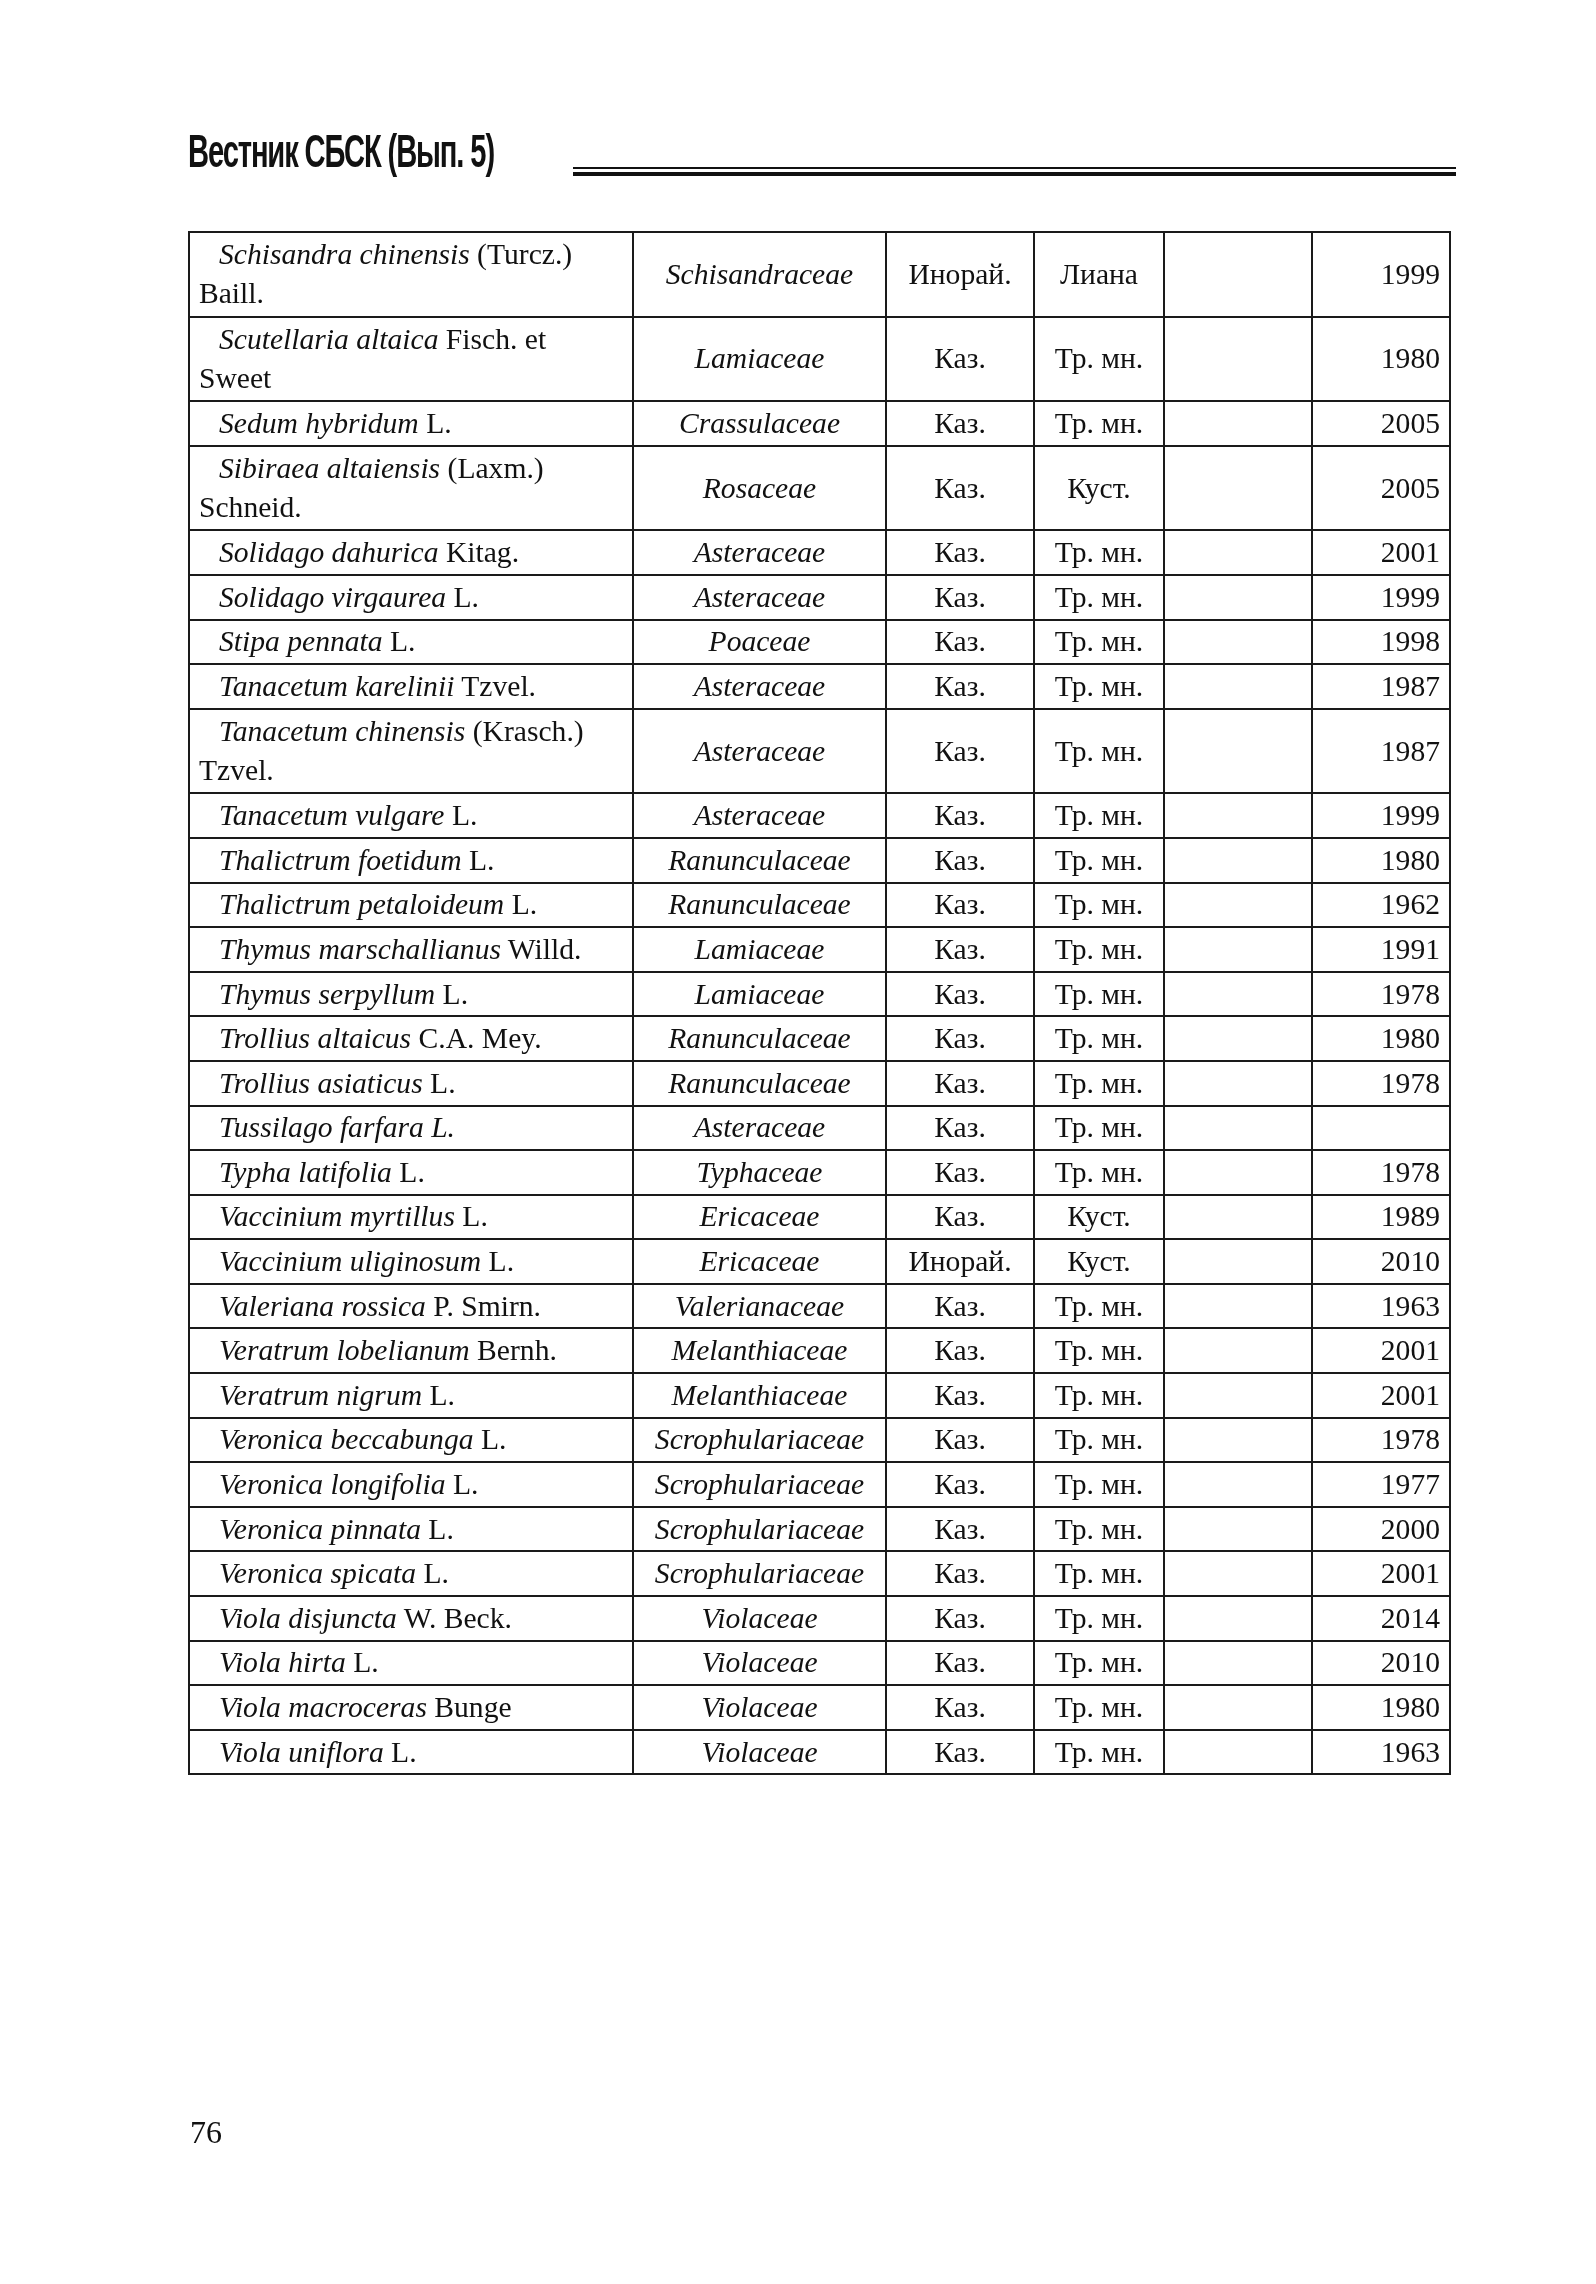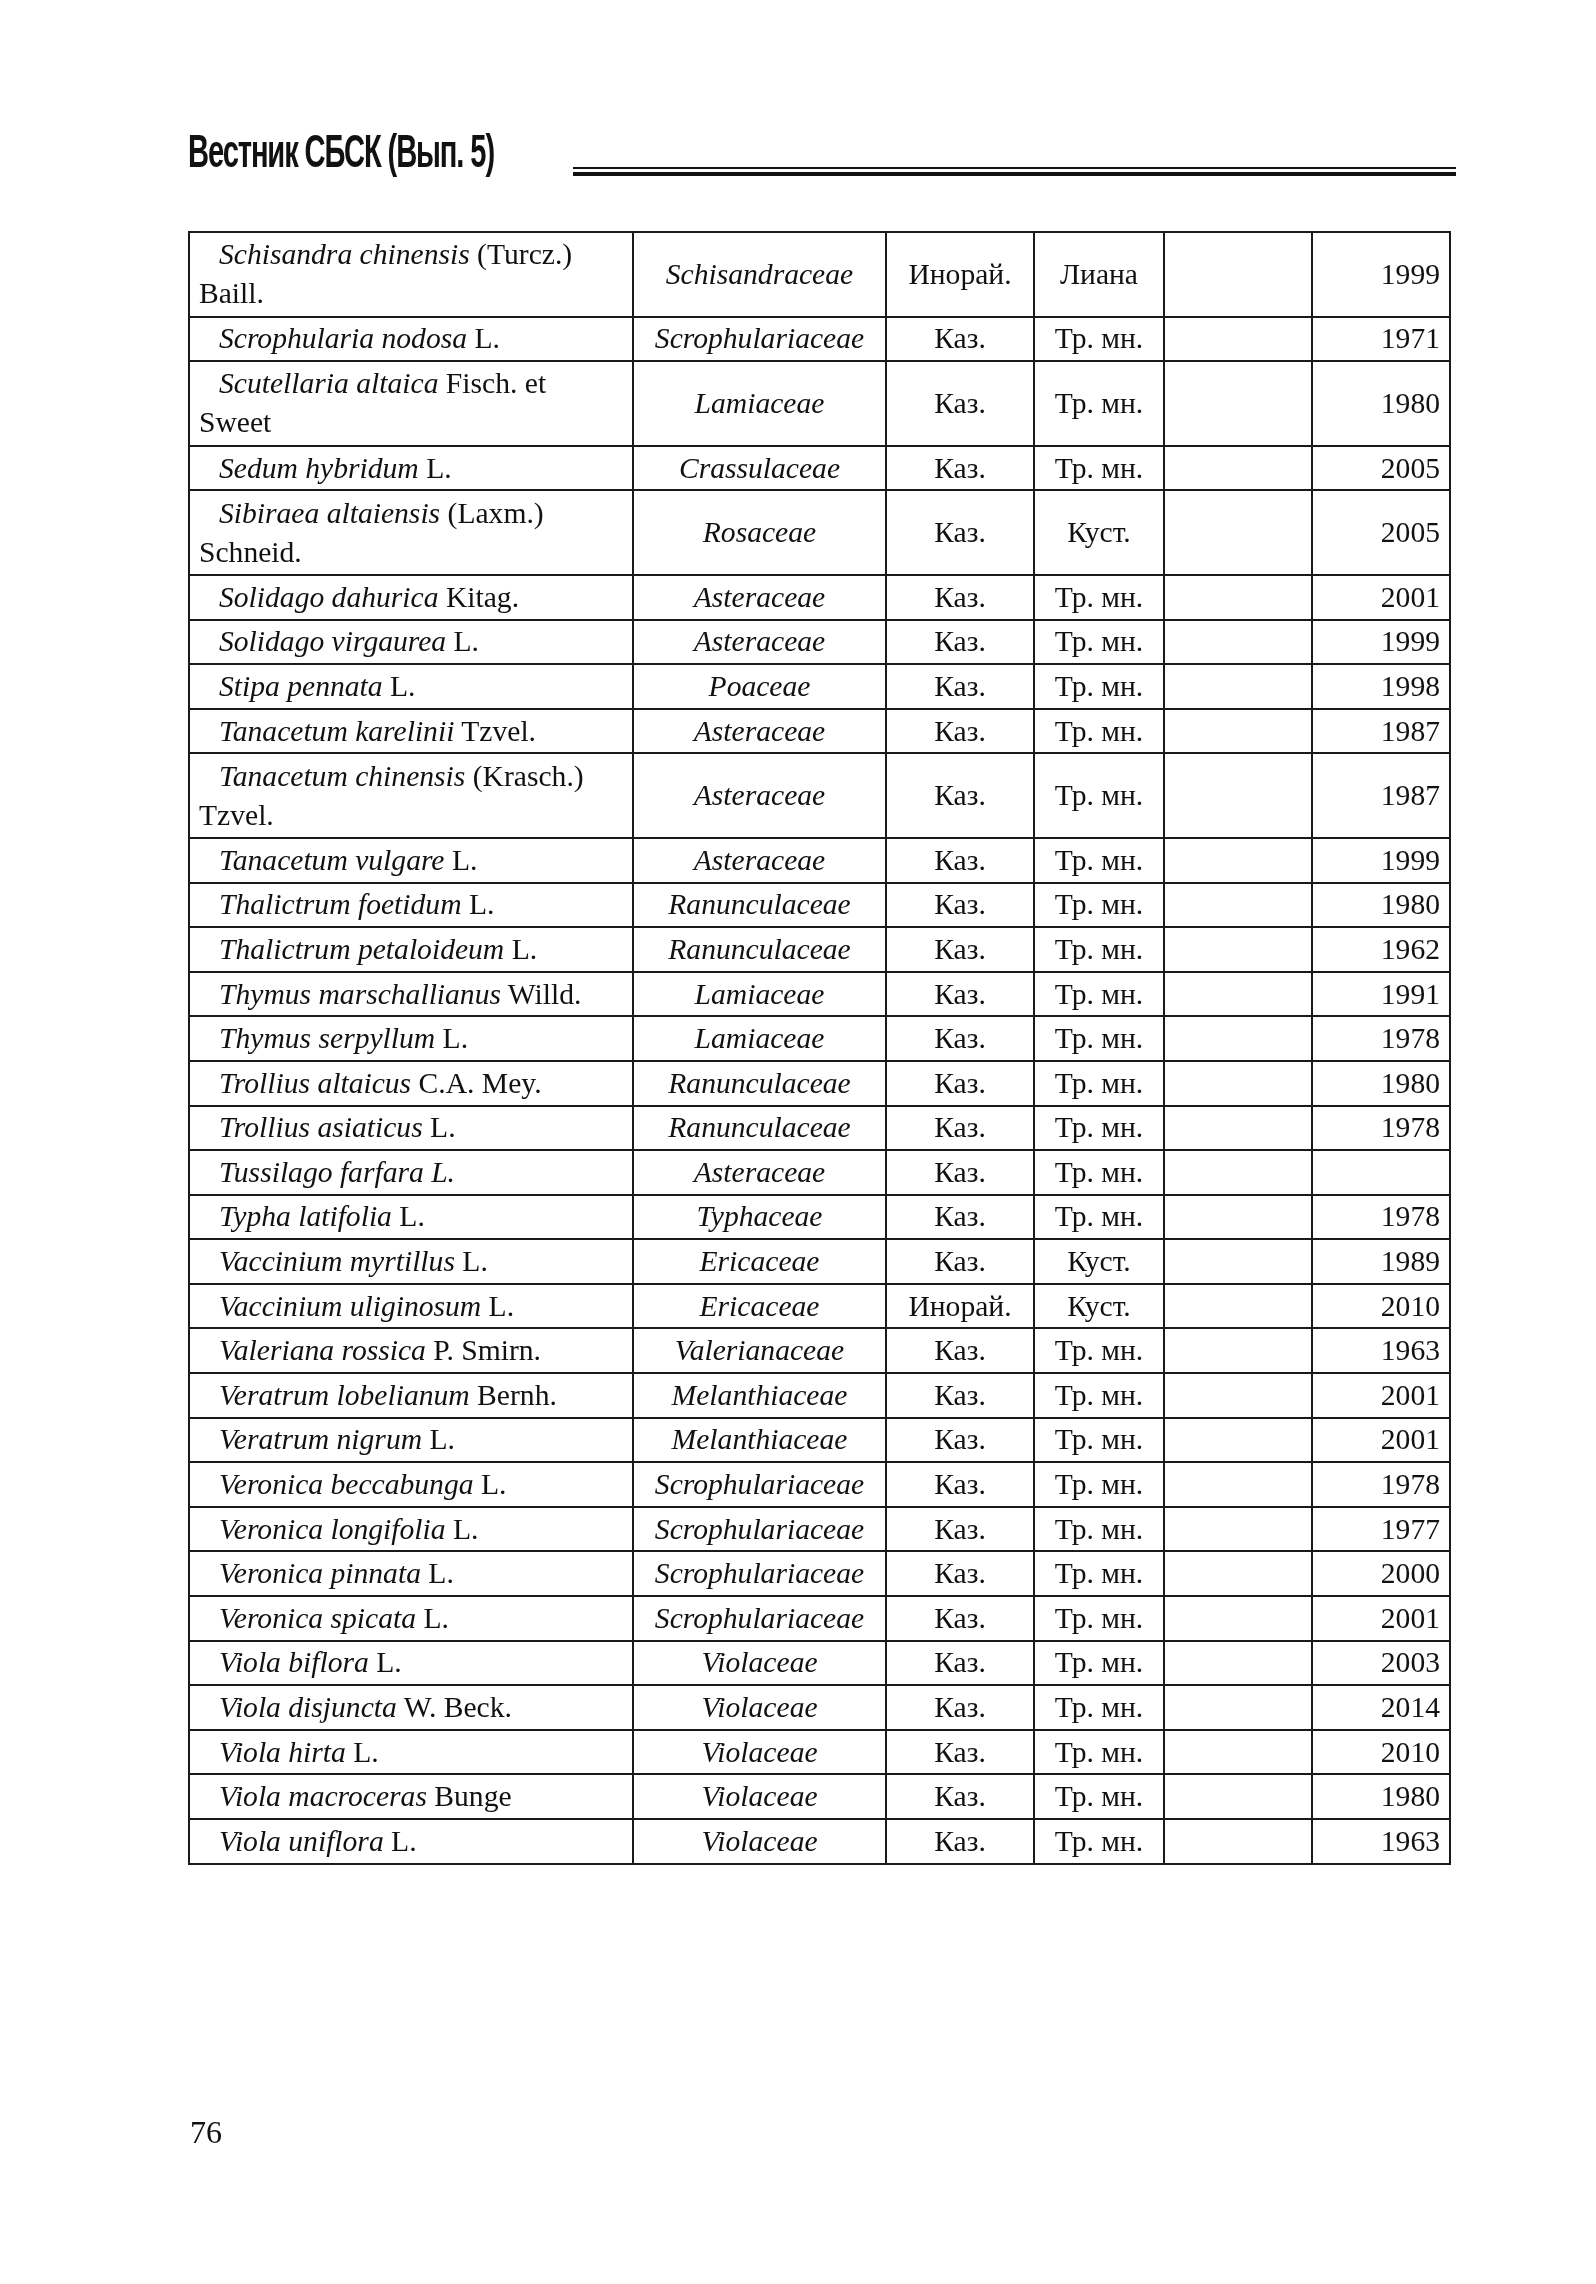--- a/index.html
+++ b/index.html
@@ -50,28 +50,20 @@
   </colgroup>
   <tbody id="species-body">
       <tr class="two">
         <td class="name"><span class="genus">Schisandra chinensis</span><span> (Turcz.) Baill.</span></td>
         <td class="fam">Schisandraceae</td>
         <td class="orig">Инорай.</td>
         <td class="form">Лиана</td>
         <td class="empty"></td>
         <td class="year">1999</td>
       </tr>
-      <tr class="one">
-        <td class="name"><span class="genus">Scrophularia nodosa</span><span> L.</span></td>
-        <td class="fam">Scrophulariaceae</td>
-        <td class="orig">Каз.</td>
-        <td class="form">Тр. мн.</td>
-        <td class="empty"></td>
-        <td class="year">1971</td>
-      </tr>
       <tr class="two">
         <td class="name"><span class="genus">Scutellaria altaica</span><span> Fisch. et Sweet</span></td>
         <td class="fam">Lamiaceae</td>
         <td class="orig">Каз.</td>
         <td class="form">Тр. мн.</td>
         <td class="empty"></td>
         <td class="year">1980</td>
       </tr>
       <tr class="one">
         <td class="name"><span class="genus">Sedum hybridum</span><span> L.</span></td>
@@ -267,28 +259,20 @@
       </tr>
       <tr class="one">
         <td class="name"><span class="genus">Veronica spicata</span><span> L.</span></td>
         <td class="fam">Scrophulariaceae</td>
         <td class="orig">Каз.</td>
         <td class="form">Тр. мн.</td>
         <td class="empty"></td>
         <td class="year">2001</td>
       </tr>
       <tr class="one">
-        <td class="name"><span class="genus">Viola biflora</span><span> L.</span></td>
-        <td class="fam">Violaceae</td>
-        <td class="orig">Каз.</td>
-        <td class="form">Тр. мн.</td>
-        <td class="empty"></td>
-        <td class="year">2003</td>
-      </tr>
-      <tr class="one">
         <td class="name"><span class="genus">Viola disjuncta</span><span> W. Beck.</span></td>
         <td class="fam">Violaceae</td>
         <td class="orig">Каз.</td>
         <td class="form">Тр. мн.</td>
         <td class="empty"></td>
         <td class="year">2014</td>
       </tr>
       <tr class="one">
         <td class="name"><span class="genus">Viola hirta</span><span> L.</span></td>
         <td class="fam">Violaceae</td>

